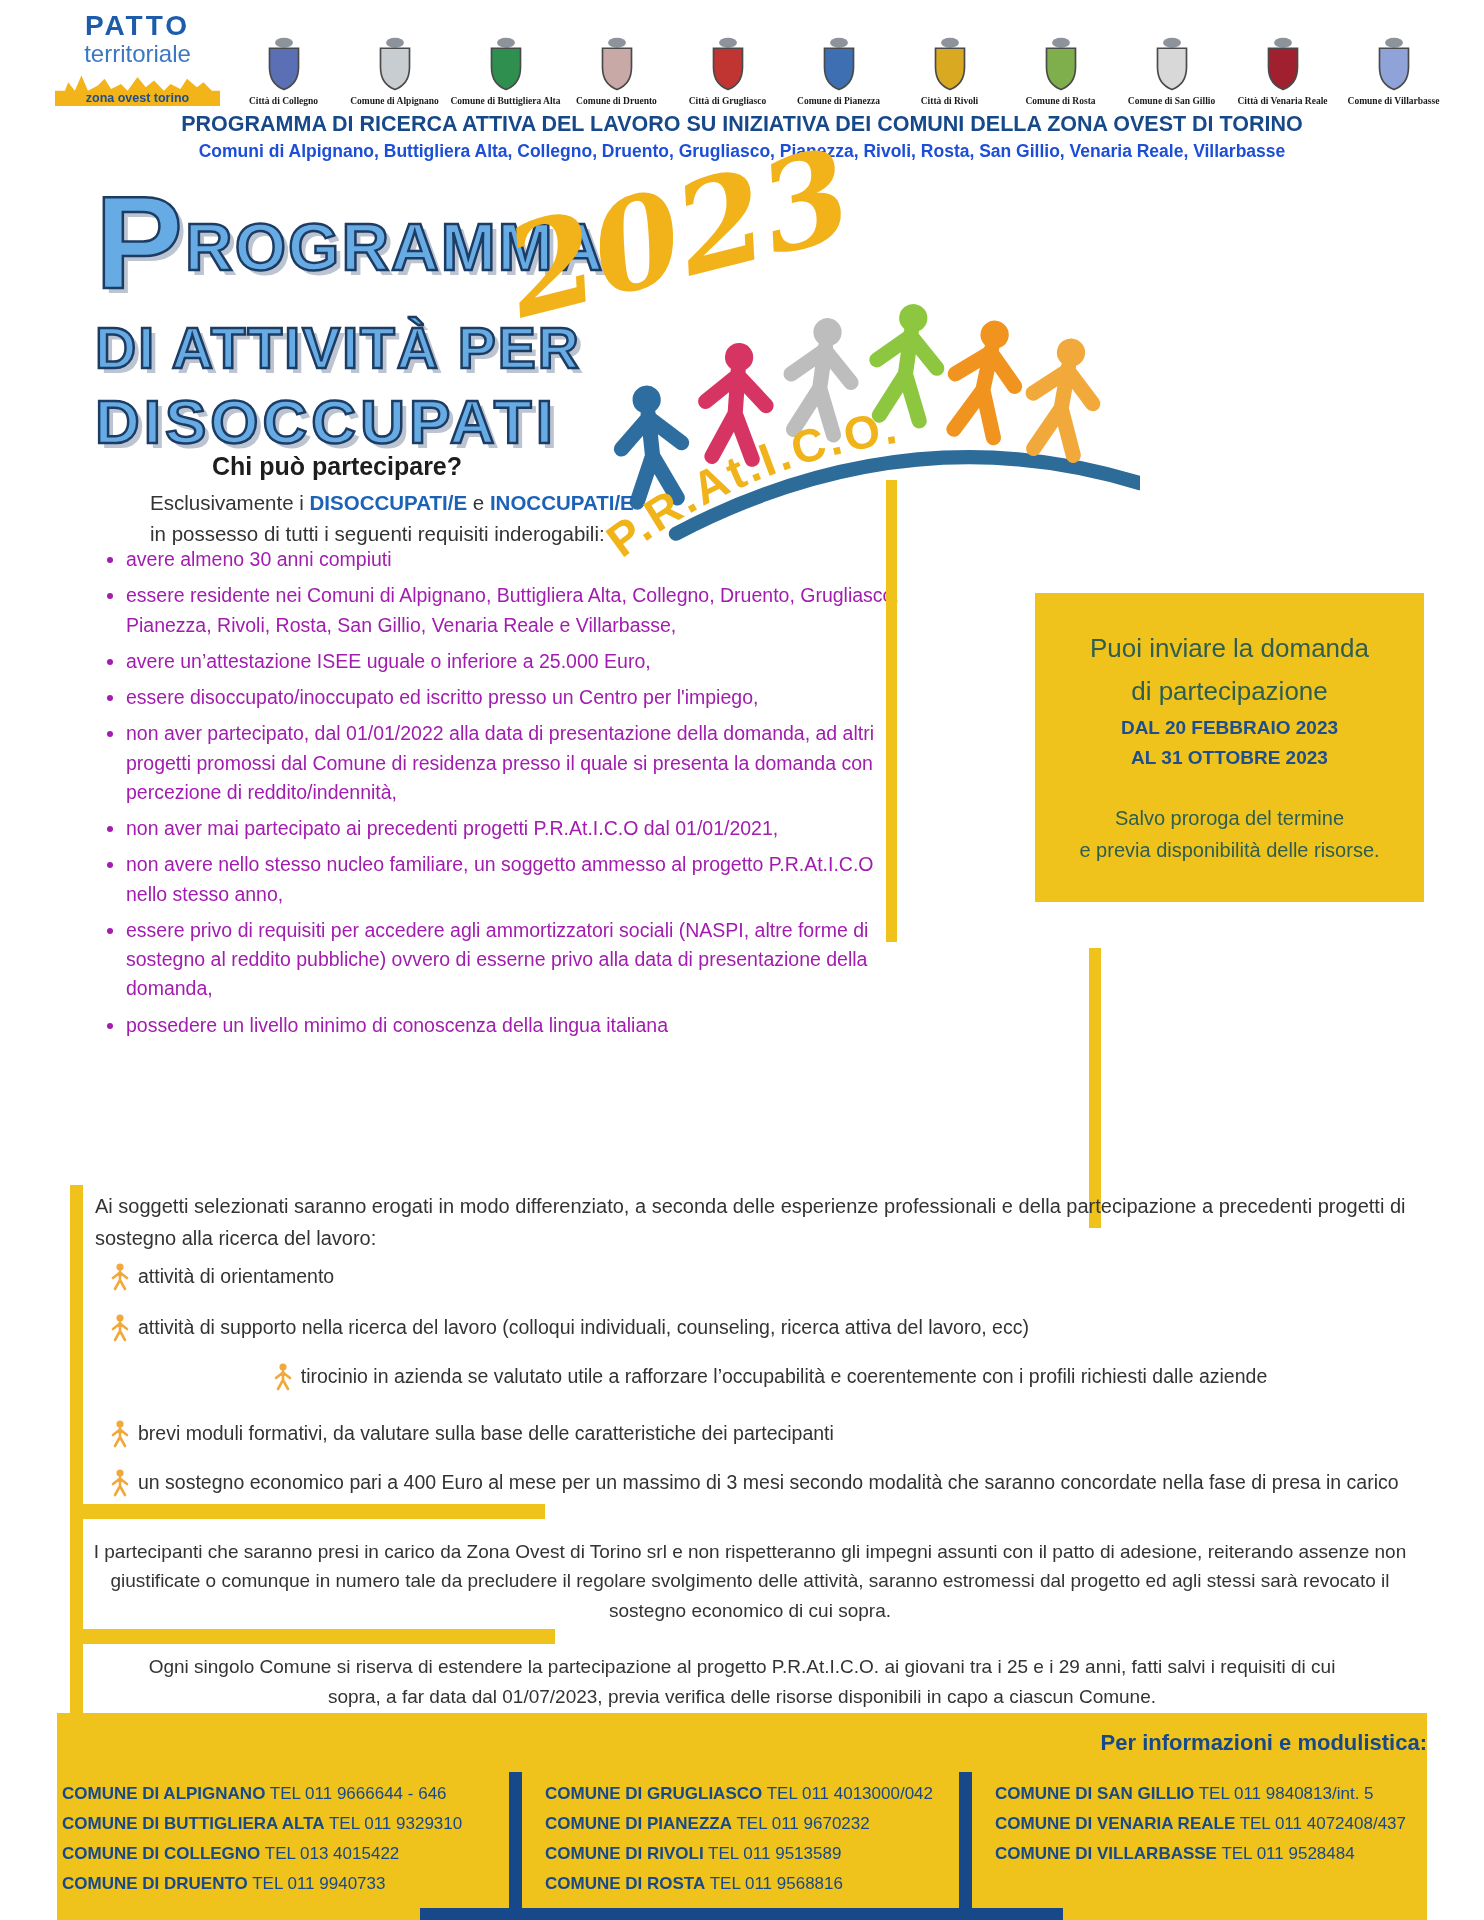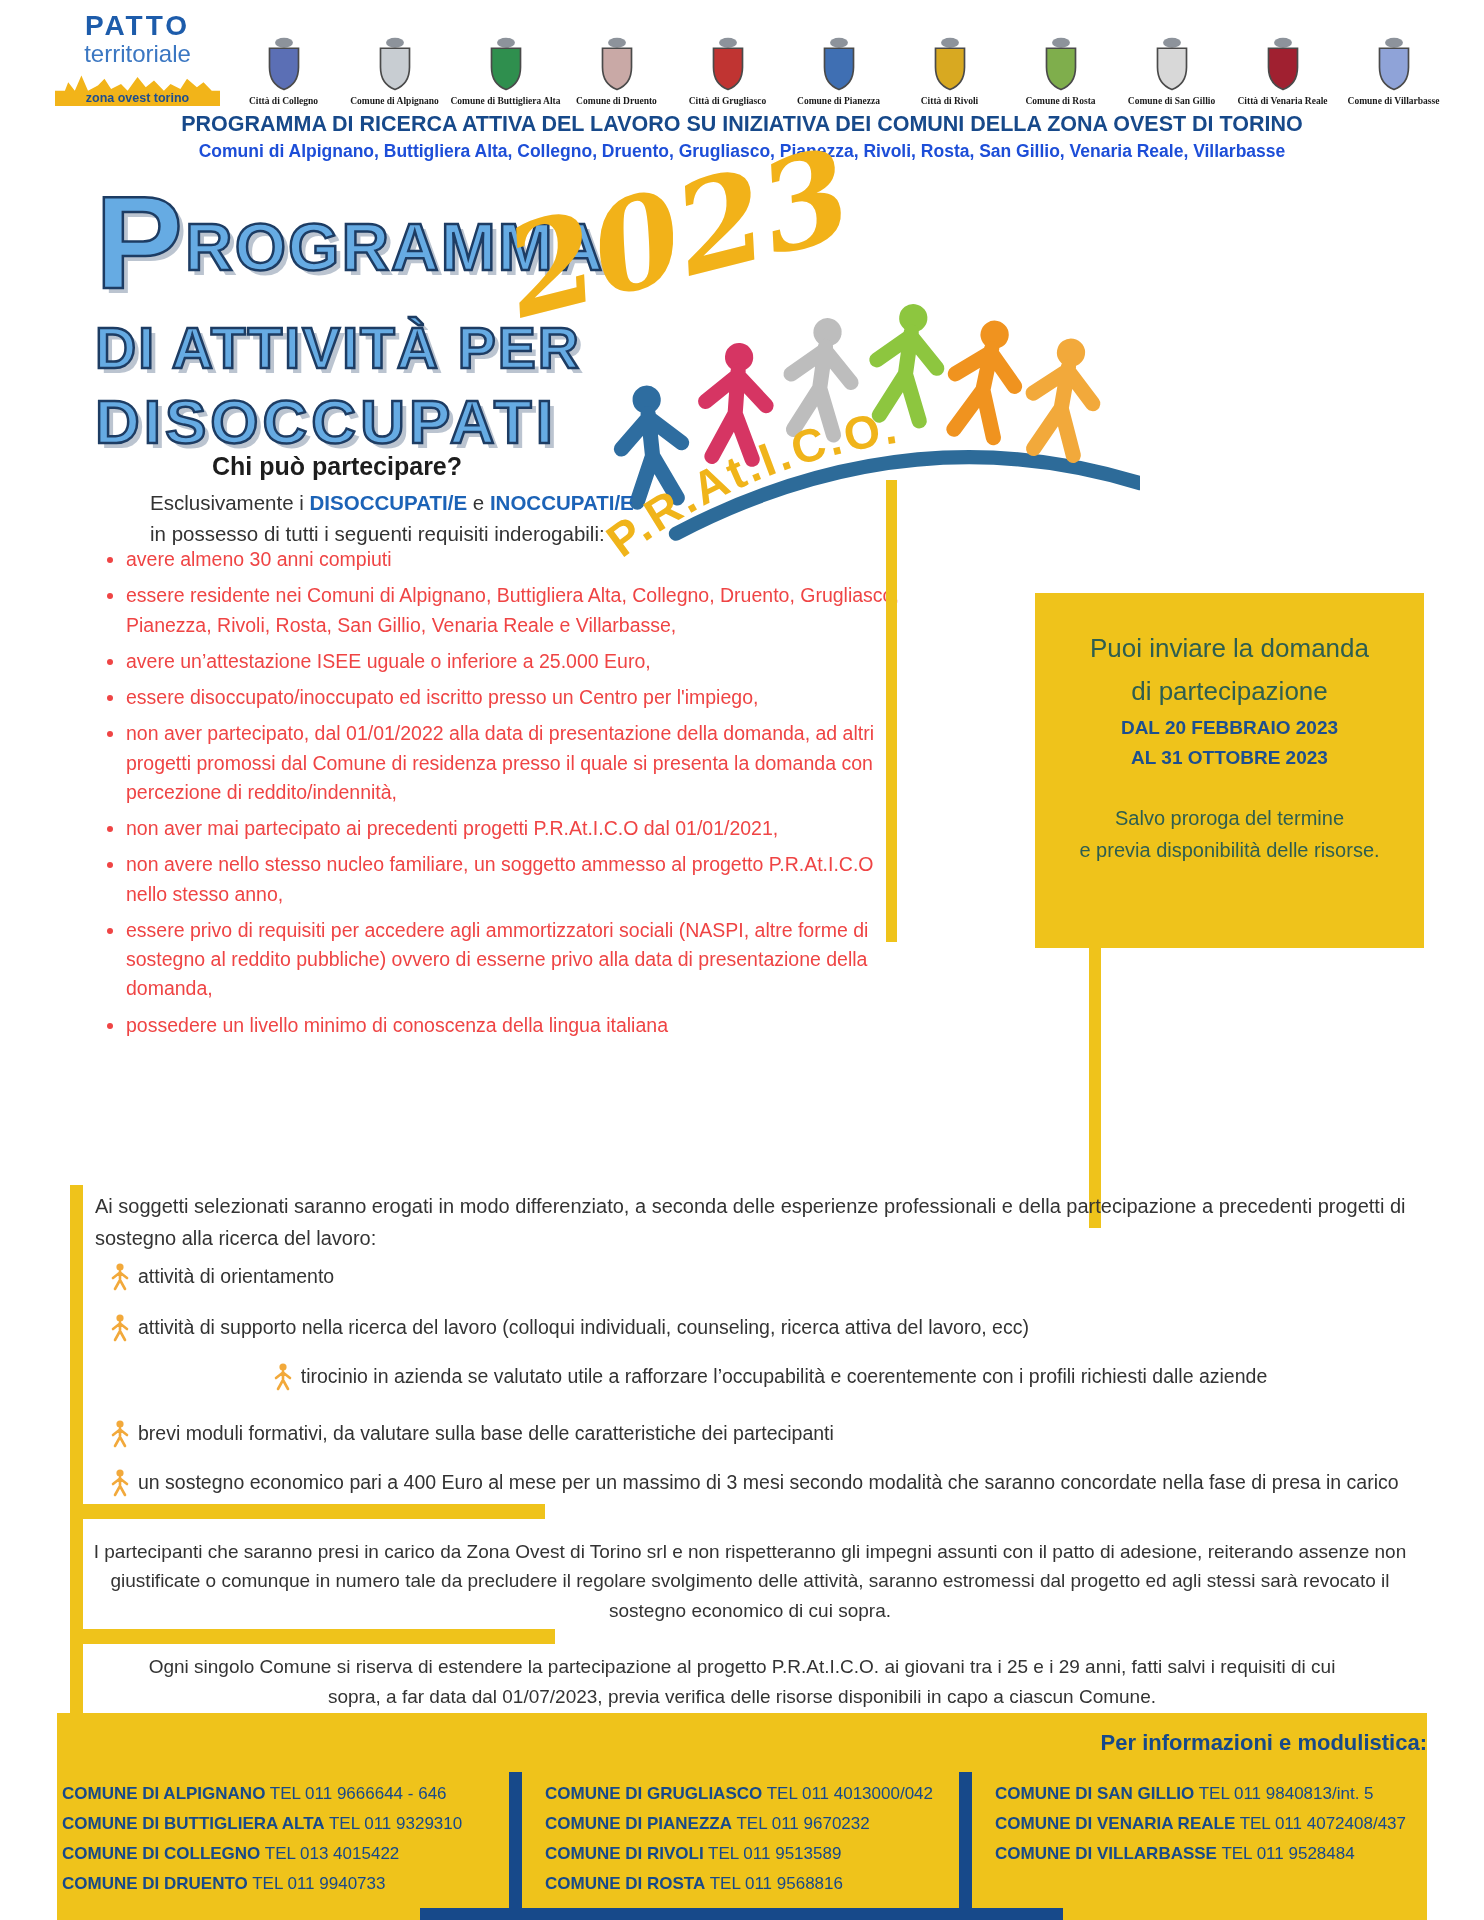--- a/index.html
+++ b/index.html
@@ -37,26 +37,26 @@
   .hero-l3 { top:386px; font-size:62px; letter-spacing:4px; }
   .hero-year { position:absolute; left:505px; top:160px; font-family:"DejaVu Serif", serif;
     font-style:italic; font-weight:bold; font-size:125px; color:#f2b219; transform:rotate(-14deg); }
   .hero-art { position:absolute; left:575px; top:230px; }
 
   
   .chi-heading { position:absolute; left:212px; top:452px; font-size:25px; font-weight:bold; color:#1d1d1d; }
   .chi-intro { position:absolute; left:118px; top:488px; font-size:20.5px; color:#333; line-height:1.5;margin-left:32px; }
   .chi-intro .hl { font-weight:bold; color:#1c63b7; }
   .req-list { position:absolute; left:100px; top:545px; width:800px; list-style:disc; padding-left:26px;
-    font-size:19.5px; line-height:1.5; color:#ef4444; }
+    font-size:19.5px; line-height:1.5; color:#a21caf; }
   .req-list li { margin-bottom:7px; }
 
   
   .v-yellow-right { position:absolute; left:886px; top:480px; width:11px; height:462px; background:#efc31b; }
-  .deadline-box { position:absolute; left:1035px; top:593px; width:389px; height:355px;
+  .deadline-box { position:absolute; left:1035px; top:593px; width:389px; height:309px;
     background:#efc31b; text-align:center; padding-top:34px; }
   .deadline-box .dl-line { font-size:26px; color:#2e5e50; line-height:1.65; }
   .deadline-box .dl-strong { font-size:19px; font-weight:bold; color:#1d4f8f; line-height:1.6; }
   .deadline-box .dl-note { font-size:20px; color:#2e5e50; line-height:1.6; }
   .dl-note-wrap { margin-top:28px; }
   .box-connector { position:absolute; left:1089px; top:948px; width:12px; height:280px; background:#efc31b; }
 
   
   .v-yellow-left { position:absolute; left:70px; top:1185px; width:13px; height:528px; background:#efc31b; }
   .h-yellow-1 { position:absolute; left:75px; top:1504px; width:470px; height:15px; background:#efc31b; }

